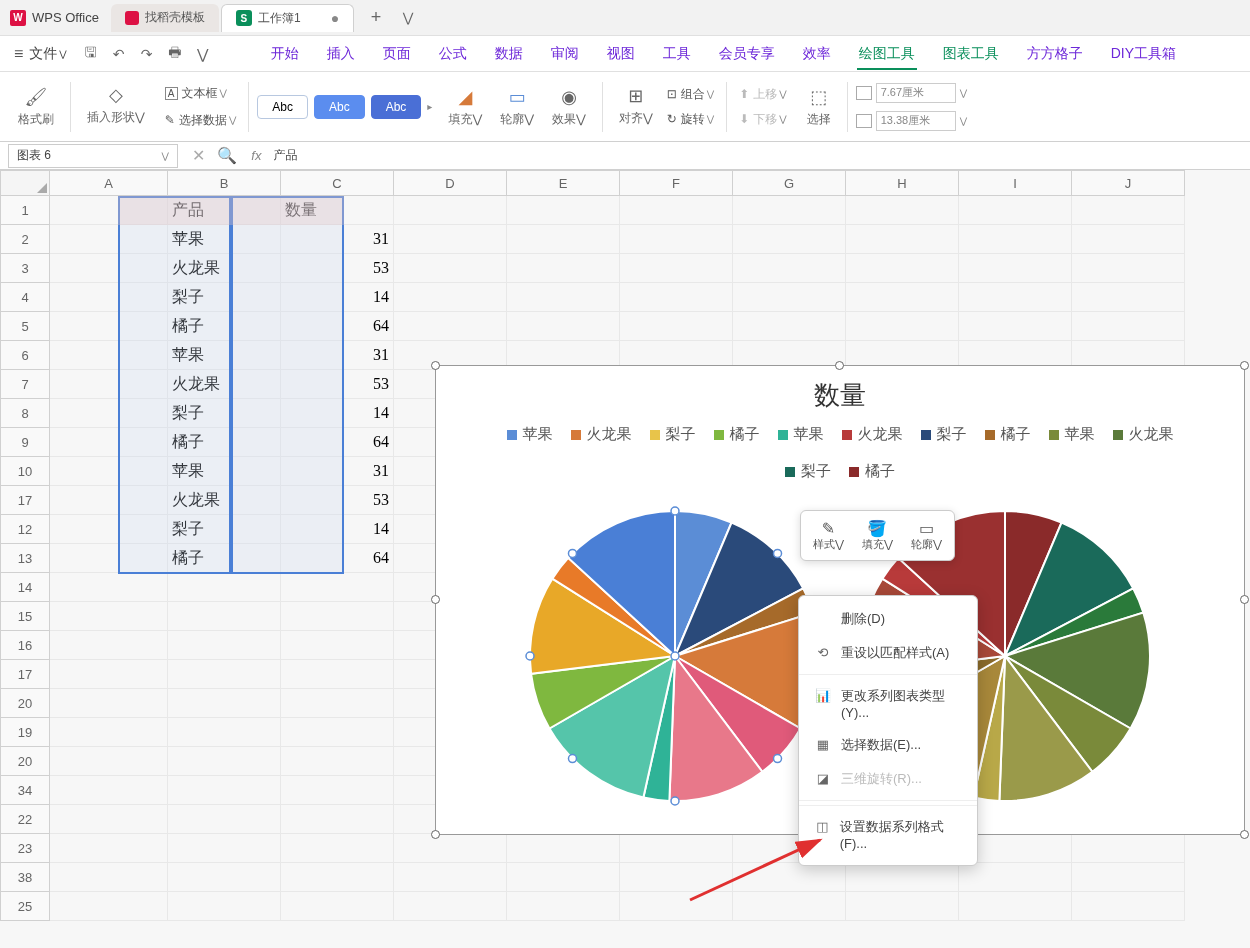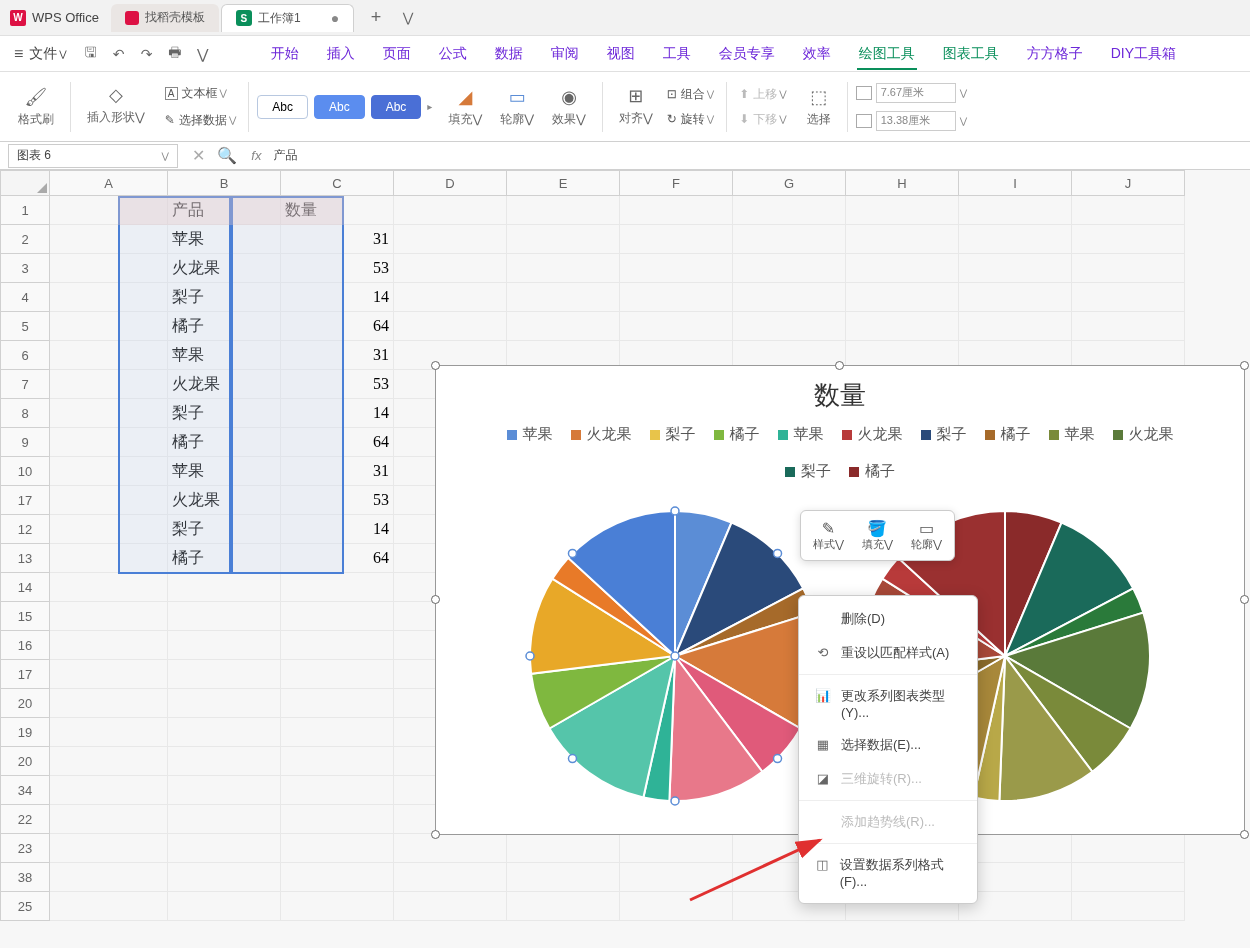--- a/index.html
+++ b/index.html
@@ -706,24 +706,20 @@
     </div>
   <div class="ctx-item">
       <span class="ctx-ico">▦</span>
       <span>选择数据(E)...</span>
     </div>
   <div class="ctx-item disabled">
       <span class="ctx-ico">◪</span>
       <span>三维旋转(R)...</span>
     </div>
   <div class="ctx-sep"></div>
-  <div class="ctx-item disabled">
-      <span class="ctx-ico"></span>
-      <span>添加趋势线(R)...</span>
-    </div>
   <div class="ctx-sep"></div>
   <div class="ctx-item">
       <span class="ctx-ico">◫</span>
       <span>设置数据系列格式(F)...</span>
     </div>
 </div>
 
 <svg class="arrow" width="160" height="80">
   <defs>
       <marker id="ah" markerWidth="10" markerHeight="10" refX="8" refY="3" orient="auto">

